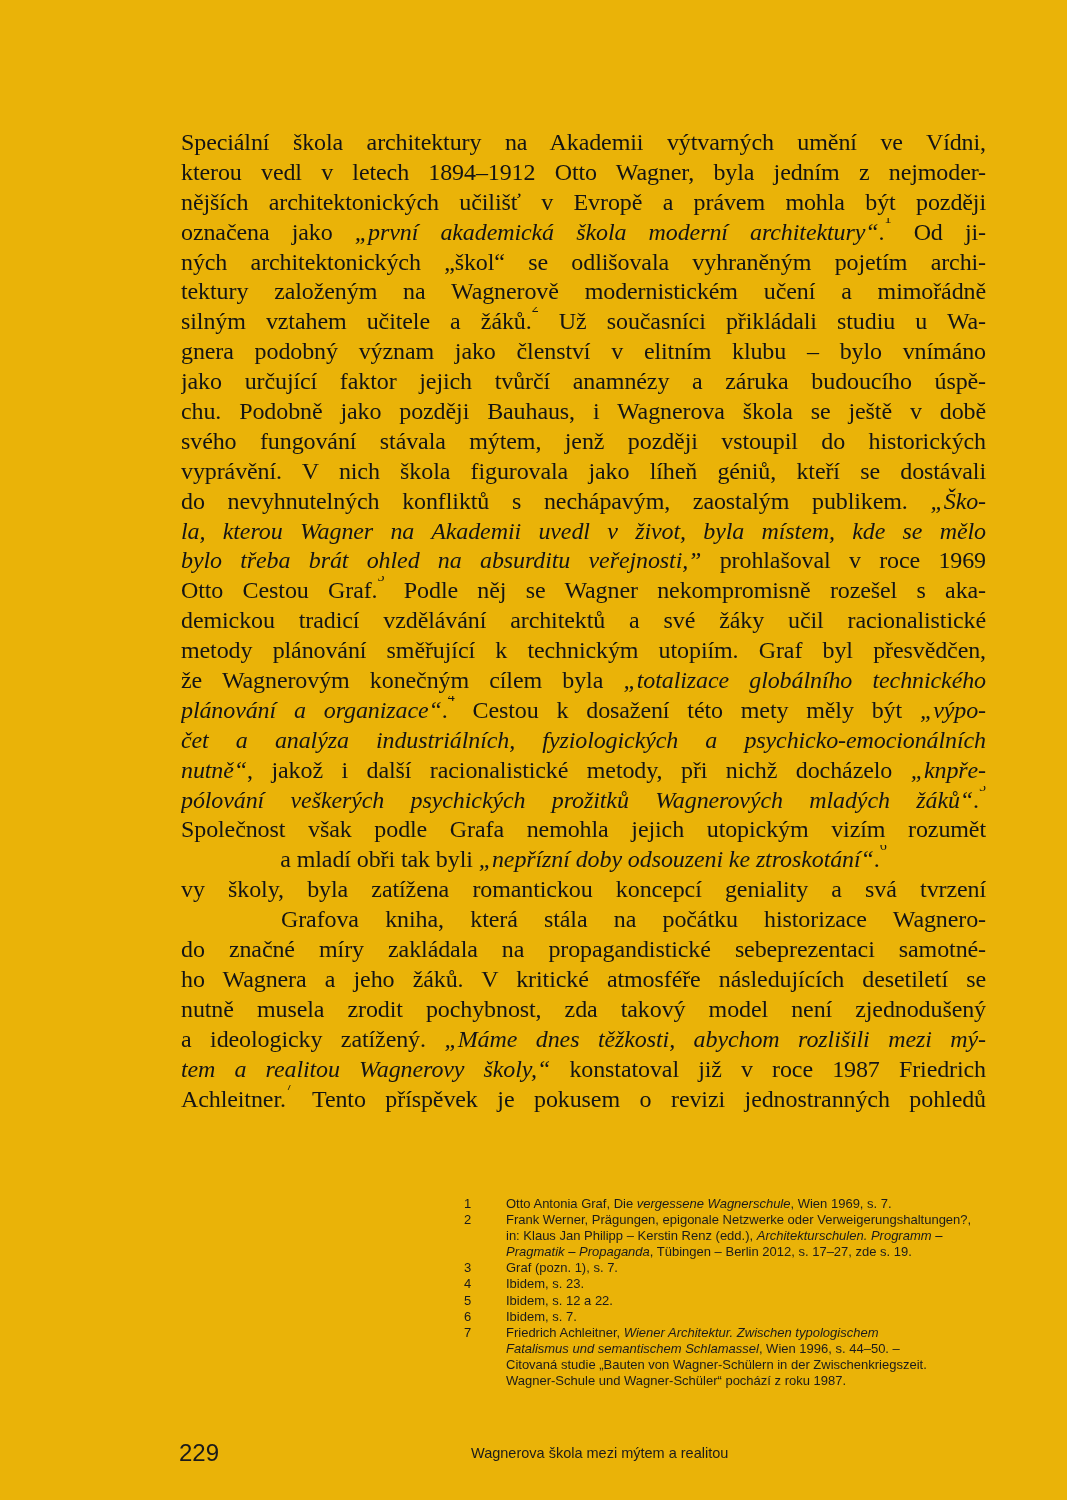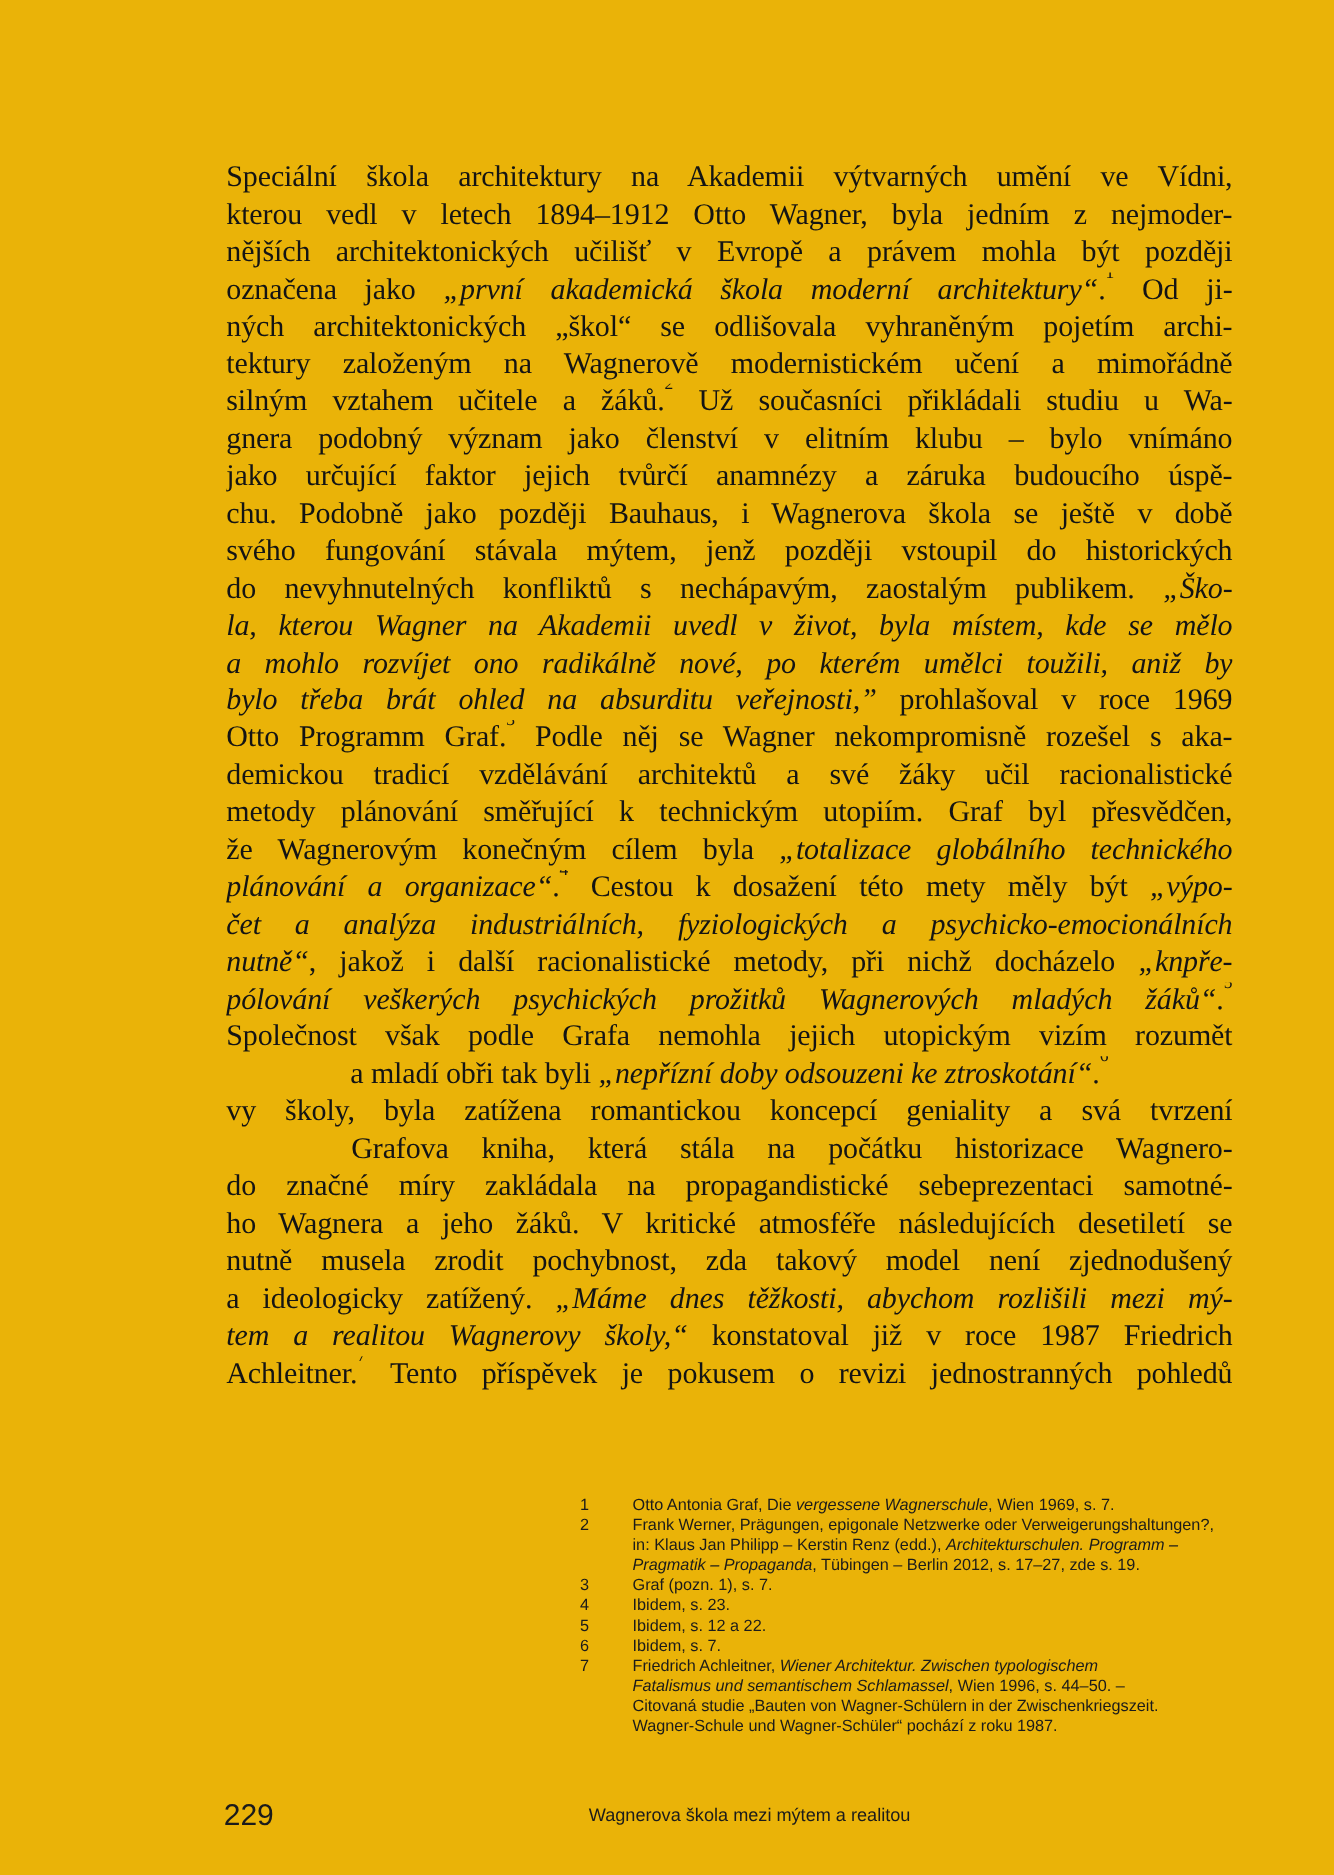--- a/index.html
+++ b/index.html
@@ -87,25 +87,25 @@
       <div class="line"><span>kterou vedl v letech 1894–1912 Otto Wagner, byla jedním z nejmoder-</span></div>
       <div class="line"><span>nějších architektonických učilišť v Evropě a právem mohla být později</span></div>
       <div class="line"><span>označena jako </span><em>„první akademická škola moderní architektury“</em><span>.</span><sup>1</sup><span> Od ji-</span></div>
       <div class="line"><span>ných architektonických „škol“ se odlišovala vyhraněným pojetím archi-</span></div>
       <div class="line"><span>tektury založeným na Wagnerově modernistickém učení a mimořádně</span></div>
       <div class="line"><span>silným vztahem učitele a žáků.</span><sup>2</sup><span> Už současníci přikládali studiu u Wa-</span></div>
       <div class="line"><span>gnera podobný význam jako členství v elitním klubu – bylo vnímáno</span></div>
       <div class="line"><span>jako určující faktor jejich tvůrčí anamnézy a záruka budoucího úspě-</span></div>
       <div class="line"><span>chu. Podobně jako později Bauhaus, i Wagnerova škola se ještě v době</span></div>
       <div class="line"><span>svého fungování stávala mýtem, jenž později vstoupil do historických</span></div>
+      <div class="line"><span>vyprávění. V nich škola figurovala jako líheň géniů, kteří se dostávali</span></div>
       <div class="line"><span>do nevyhnutelných konfliktů s nechápavým, zaostalým publikem. </span><em>„Ško-</em></div>
       <div class="line"><em>la, kterou Wagner na Akademii uvedl v život, byla místem, kde se mělo</em></div>
-      <div class="line"><em>a mohlo rozvíjet ono radikálně nové, po kterém umělci toužili, aniž by</em></div>
       <div class="line"><em>bylo třeba brát ohled na absurditu veřejnosti,”</em><span> prohlašoval v roce 1969</span></div>
-      <div class="line"><span>Otto Programm Graf.</span><sup>3</sup><span> Podle něj se Wagner nekompromisně rozešel s aka-</span></div>
+      <div class="line"><span>Otto Cestou Graf.</span><sup>3</sup><span> Podle něj se Wagner nekompromisně rozešel s aka-</span></div>
       <div class="line"><span>demickou tradicí vzdělávání architektů a své žáky učil racionalistické</span></div>
       <div class="line"><span>metody plánování směřující k technickým utopiím. Graf byl přesvědčen,</span></div>
       <div class="line"><span>že Wagnerovým konečným cílem byla </span><em>„totalizace globálního technického</em></div>
       <div class="line"><em>plánování a organizace“</em><span>.</span><sup>4</sup><span> Cestou k dosažení této mety měly být </span><em>„výpo-</em></div>
       <div class="line"><em>čet a analýza industriálních, fyziologických a psychicko-emocionálních</em></div>
       <div class="line"><em>nutně“</em><span>, jakož i další racionalistické metody, při nichž docházelo </span><em>„kпpře-</em></div>
       <div class="line"><em>pólování veškerých psychických prožitků Wagnerových mladých žáků“</em><span>.</span><sup>5</sup></div>
       <div class="line"><span>Společnost však podle Grafa nemohla jejich utopickým vizím rozumět</span></div>
       <div class="line no-just"><span>a mladí obři tak byli </span><em>„nepřízní doby odsouzeni ke ztroskotání“</em><span>.</span><sup>6</sup></div>
       <div class="line"><span>vy školy, byla zatížena romantickou koncepcí geniality a svá tvrzení</span></div>

